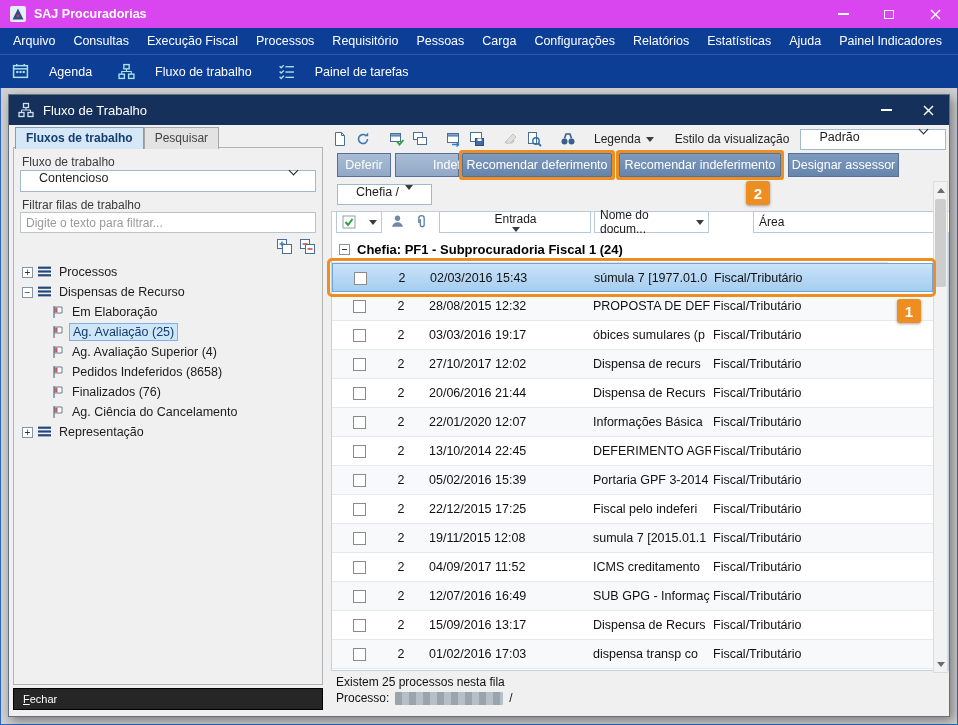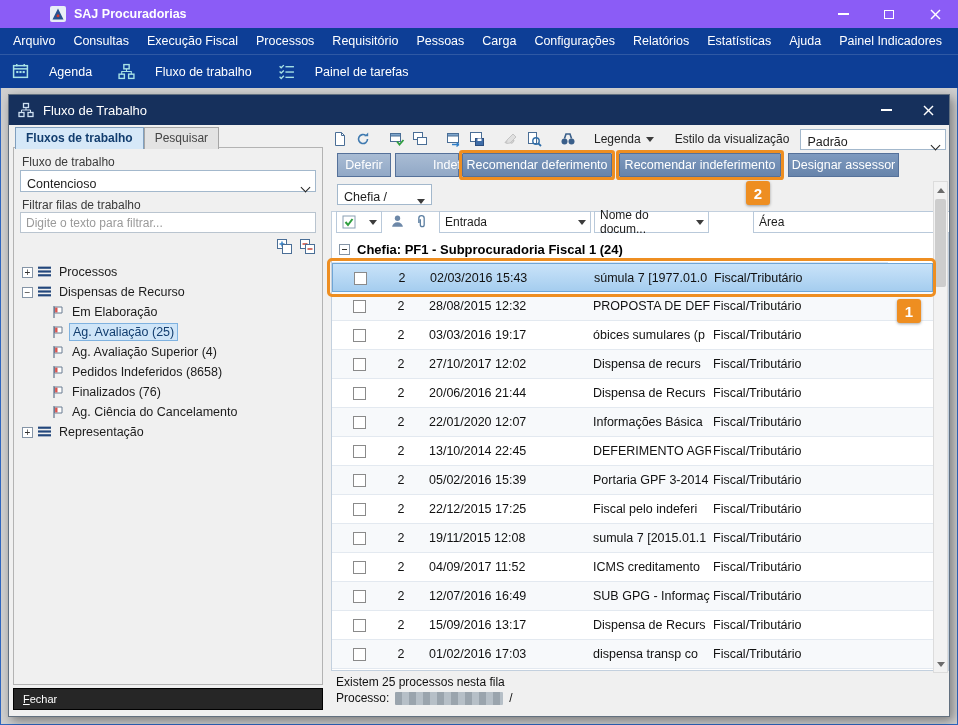--- a/index.html
+++ b/index.html
@@ -7,21 +7,21 @@
   body {
     font-family: "Liberation Sans", sans-serif;
     background: #cfcfcf;
     position: relative;
     overflow: hidden;
     box-shadow: inset 0 0 0 1px #2f66c0;
   }
   
   .titlebar {
     position: absolute; left:0; top:0; width:958px; height:28px;
-    background:#8b5cf6; color:#fff; display:flex; align-items:center;padding-left:40px;
+    background:#d946ef; color:#fff; display:flex; align-items:center;
   }
   .titlebar .app-icon { width:16px; height:16px; margin-left:10px; display:inline-flex; }
   .titlebar .title-text { margin-left:8px; font-size:12.5px; font-weight:bold; }
   .win-controls { margin-left:auto; display:flex; height:100%; }
   .win-btn { width:46px; height:100%; display:flex; align-items:center; justify-content:center; }
   .glyph-min { width:11px; height:2px; background:#fff; display:inline-block; }
   .glyph-max { width:10px; height:9px; border:1.5px solid #fff; display:inline-block; }
 
   .menubar {
     position:absolute; left:0; top:28px; width:958px; height:26px;
@@ -50,22 +50,22 @@
   .win-body { position:absolute; left:0; top:30px; right:0; bottom:0; overflow:hidden; }
 
   
   .tabs { position:absolute; left:6px; top:2px; display:flex; z-index:2; }
   .tab { padding:3px 10px 4px; font-size:12px; border:1px solid #a6a6a6; border-bottom:none;
          background:#e3e3e3; color:#444; cursor:default; }
   .tab.active { background:#d6e8f8; border-color:#7f9fbf; color:#123d6e; font-weight:bold; }
   .left-box { position:absolute; left:4px; top:22px; width:310px; bottom:31px;
               border:1px solid #b3b3b3; background:#f0f0f0; }
   .lp-label { position:absolute; left:8px; font-size:12px; color:#3a3a3a; }
-  .combo { background:#fff; border:1px solid #a3b8cc; display:flex; align-items:flex-end;
-           justify-content:space-between; padding:0 6px; font-size:12.5px; color:#1d1d1d; cursor:default; }
+  .combo { background:#fff; border:1px solid #a3b8cc; display:flex; align-items:flex-start;
+           justify-content:space-between; padding:0 18px; font-size:12.5px; color:#1d1d1d; cursor:default; }
   .chev { width:7px; height:7px; border-right:1.6px solid #222; border-bottom:1.6px solid #222;
           transform:rotate(45deg); margin-top:-4px; flex:0 0 auto; }
   .flow-combo { position:absolute; left:6px; right:6px; top:22px; height:22px; }
   .filter-input { position:absolute; left:6px; right:6px; top:64px; height:21px;
                   border:1px solid #b9c4cf; font-size:12px; padding:0 5px; color:#333;
                   font-family:"Liberation Sans", sans-serif; }
   .filter-input::placeholder { color:#9a9a9a; }
   .mini-icons { position:absolute; right:6px; top:90px; display:flex; gap:6px; }
   .mini-icons span { width:17px; height:17px; display:inline-flex; cursor:pointer; }
   .tree { position:absolute; left:4px; top:114px; right:4px; }
@@ -109,21 +109,21 @@
   .abtn.hl { box-shadow:0 0 0 3px #ee8e21; border-radius:1px; z-index:4; }
 
   .group-combo { position:absolute; left:328px; top:59px; width:95px; height:21px; }
 
   .table-bg { position:absolute; left:322px; top:86px; width:618px; height:460px;
               background:#fff; border:1px solid #c3d0de; }
   .hcell { position:absolute; top:86px; height:22px; background:#fff; border:1px solid #b9c9da;
            display:flex; align-items:center; justify-content:space-between;
            font-size:12px; color:#1b1b1b; padding:0 4px 0 5px; cursor:default; }
   .hc-select  { left:327px; width:46px; }
-  .hc-entrada { left:430px; width:152px; }
+  .hc-entrada { left:430px; width:152px;flex-direction:column; }
   .hc-nome    { left:585px; width:115px; }
   .hc-area    { left:744px; width:215px; }
   .hicon-plain { position:absolute; top:89px; width:16px; height:16px; display:inline-flex; }
   .hp-person { left:381px; }
   .hp-clip   { left:405px; }
 
   .group-row { position:absolute; left:323px; top:112px; width:556px; height:26px;
                display:flex; align-items:center; background:#fff; border-bottom:1px solid #dbe4ee; }
   .gx { width:11px; height:11px; border:1px solid #8494a6; background:#fff; margin-left:7px;
         position:relative; flex:0 0 auto; cursor:pointer; }

